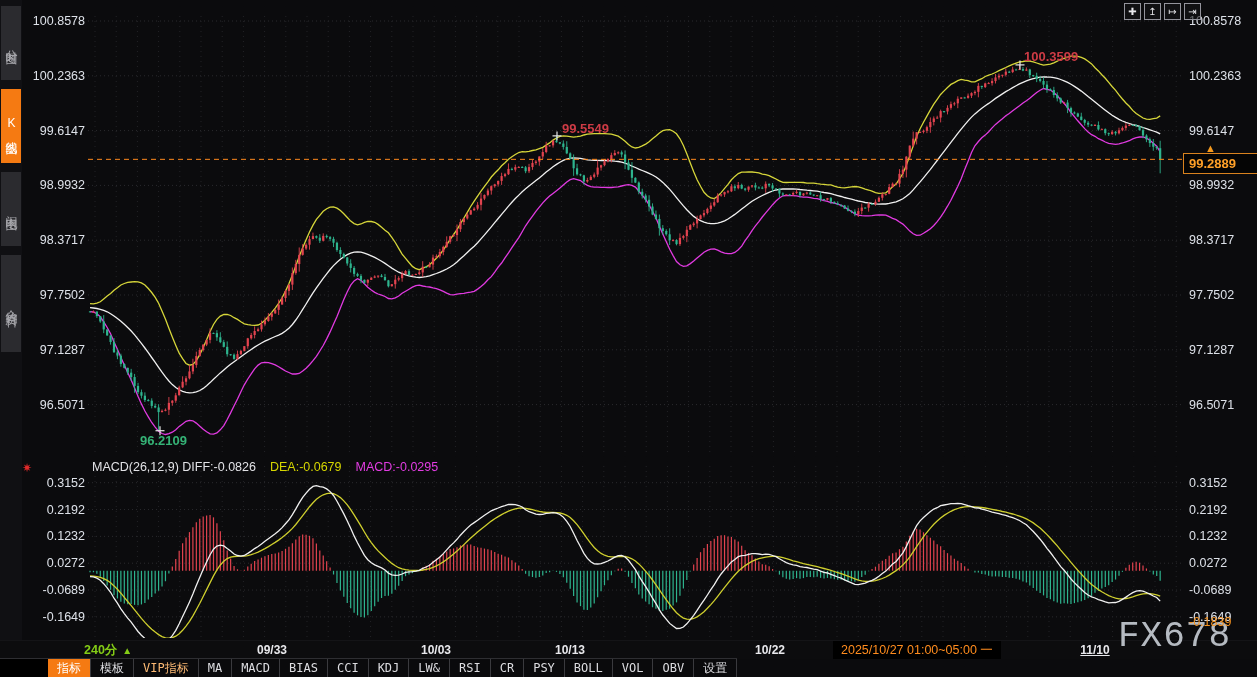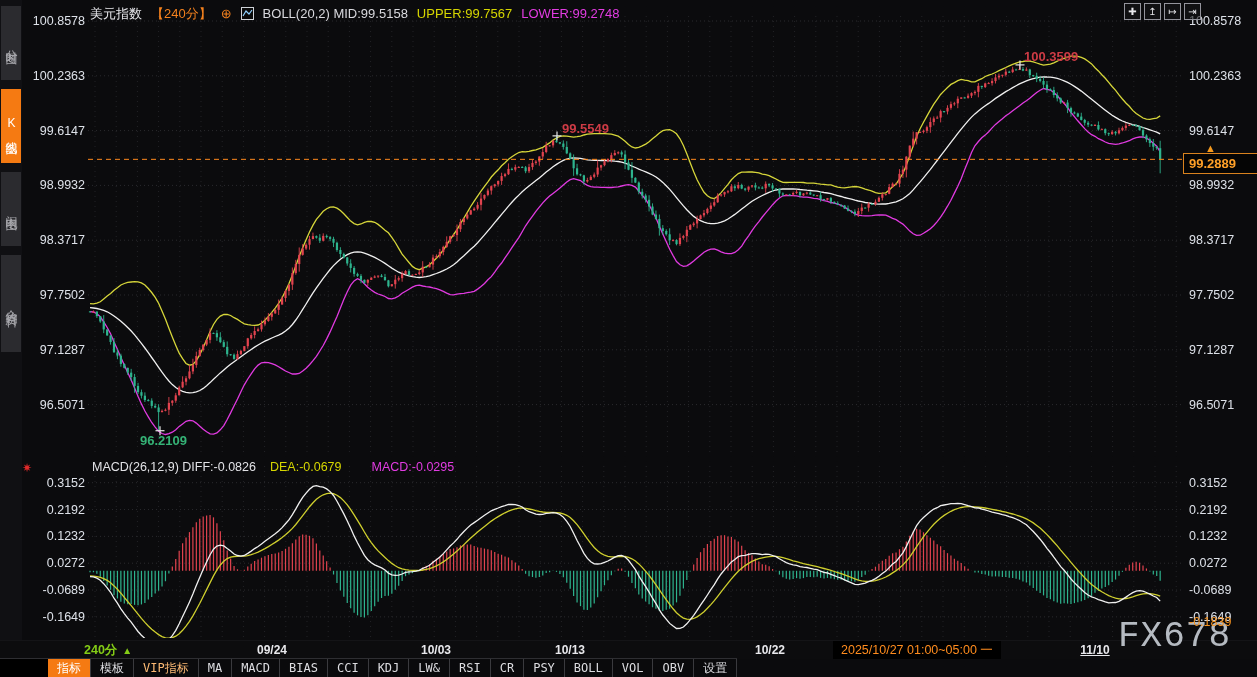--- a/index.html
+++ b/index.html
@@ -35,21 +35,21 @@
   .ann.green{color:#35b376;}
   
   .ptag{position:absolute;left:1183px;min-width:66px;padding:2px 5px;background:#050505;border:1px solid #d9821e;
         color:#ffa028;font-size:13px;font-weight:700;z-index:6;line-height:15px;}
   .ptri{position:absolute;left:1205px;color:#f59a1e;font-size:11px;z-index:6;line-height:11px;}
   
   .mstar{position:absolute;left:22px;top:461px;color:#e02a2a;font-size:12px;z-index:6;cursor:pointer;}
   .mhdr{position:absolute;left:92px;top:460px;display:flex;gap:14px;font-size:12.5px;z-index:6;white-space:nowrap;}
   .mhdr .mw{color:#e2e2e6;}
   .mhdr .mdea{color:#d6d600;}
-  .mhdr .mmacd{color:#e23ce2;margin-left:16px;}
+  .mhdr .mmacd{color:#e23ce2;}
   .mbot{position:absolute;left:1189px;font-size:12.5px;font-weight:400;color:#f5921e;transform:translateY(-50%);z-index:7;}
   
   .timeline{position:absolute;left:0;top:640px;width:1257px;height:18px;background:#0c0c0e;z-index:5;border-top:1px solid #141417;}
   .tperiod{position:absolute;left:84px;top:1px;display:flex;gap:5px;align-items:center;color:#84cc16;font-size:12.5px;font-weight:700;cursor:pointer;}
   .tarr{font-size:10px;}
   .tlab{position:absolute;top:2px;font-size:12px;font-weight:700;color:#e8e8ec;transform:translateX(-50%);}
   .thl{position:absolute;left:833px;top:0;height:18px;background:#000;color:#ff8c1e;font-size:12.5px;
        display:flex;align-items:center;padding:0 8px;white-space:nowrap;}
   
   .tbvoid{position:absolute;left:0;top:658px;width:48px;height:19px;background:#000;border-top:1px solid #2e2e32;z-index:5;}
@@ -1151,34 +1151,20 @@
       </g>
     </svg>
 
   <div class="sidebar" id="sidebar">
       <div class="side-tab" style="top: 6px; height: 74px;">分时图</div>
       <div class="side-tab active" style="top: 89px; height: 74px;">K线图</div>
       <div class="side-tab" style="top: 172px; height: 74px;">闪电图</div>
       <div class="side-tab" style="top: 255px; height: 97px;">合约资料</div>
     </div>
 
-  <div class="hdr">
-    <span class="sym">美元指数</span>
-    <span class="per">【240分】</span>
-    <span class="plus">⊕</span>
-    <span class="mini">
-      <svg width="13" height="13">
-          <rect x="0.5" y="0.5" width="12" height="12" fill="#0a0a0a" stroke="#cfd3d8"></rect>
-          <polyline points="2,9 5,4 8,7 11,3" fill="none" stroke="#8fd0ff" stroke-width="1.2"></polyline>
-        </svg>
-    </span>
-    <span class="bmid">BOLL(20,2) MID:99.5158</span>
-    <span class="bup">UPPER:99.7567</span>
-    <span class="blo">LOWER:99.2748</span>
-  </div>
 
   <div class="wicons" id="wicons">
       <div class="wic">✚</div>
       <div class="wic">↥</div>
       <div class="wic">↦</div>
       <div class="wic">⇥</div>
     </div>
 
   <div class="ann red" id="ann0" style="left: 562px; top: 128px;">99.5549</div>
   <div class="ann red" id="ann1" style="left: 1024px; top: 56px;">100.3599</div>
@@ -1195,21 +1181,21 @@
   </div>
   <div class="mbot" id="mbot" style="top: 622.2px;">-0.1839</div>
 
   <div class="timeline" id="timeline">
     <div class="tperiod">
       <span>240分</span>
       <span class="tarr">▲</span>
     </div>
     <div class="thl">2025/10/27 01:00~05:00 一</div>
   <span class="tlab" style="left: 128px; margin-top: 20px;">09/16</span>
-      <span class="tlab" style="left: 272px;">09/24</span>
+      <span class="tlab" style="left: 272px;">09/33</span>
       <span class="tlab" style="left: 436px;">10/03</span>
       <span class="tlab" style="left: 570px;">10/13</span>
       <span class="tlab" style="left: 770px;">10/22</span>
       <span class="tlab" style="left: 1095px; text-decoration: underline;">11/10</span>
     </div>
 
   <div class="tbvoid"></div>
   <div class="toolbar" id="toolbar">
       <div class="tb-item active">指标</div>
       <div class="tb-item">模板</div>

